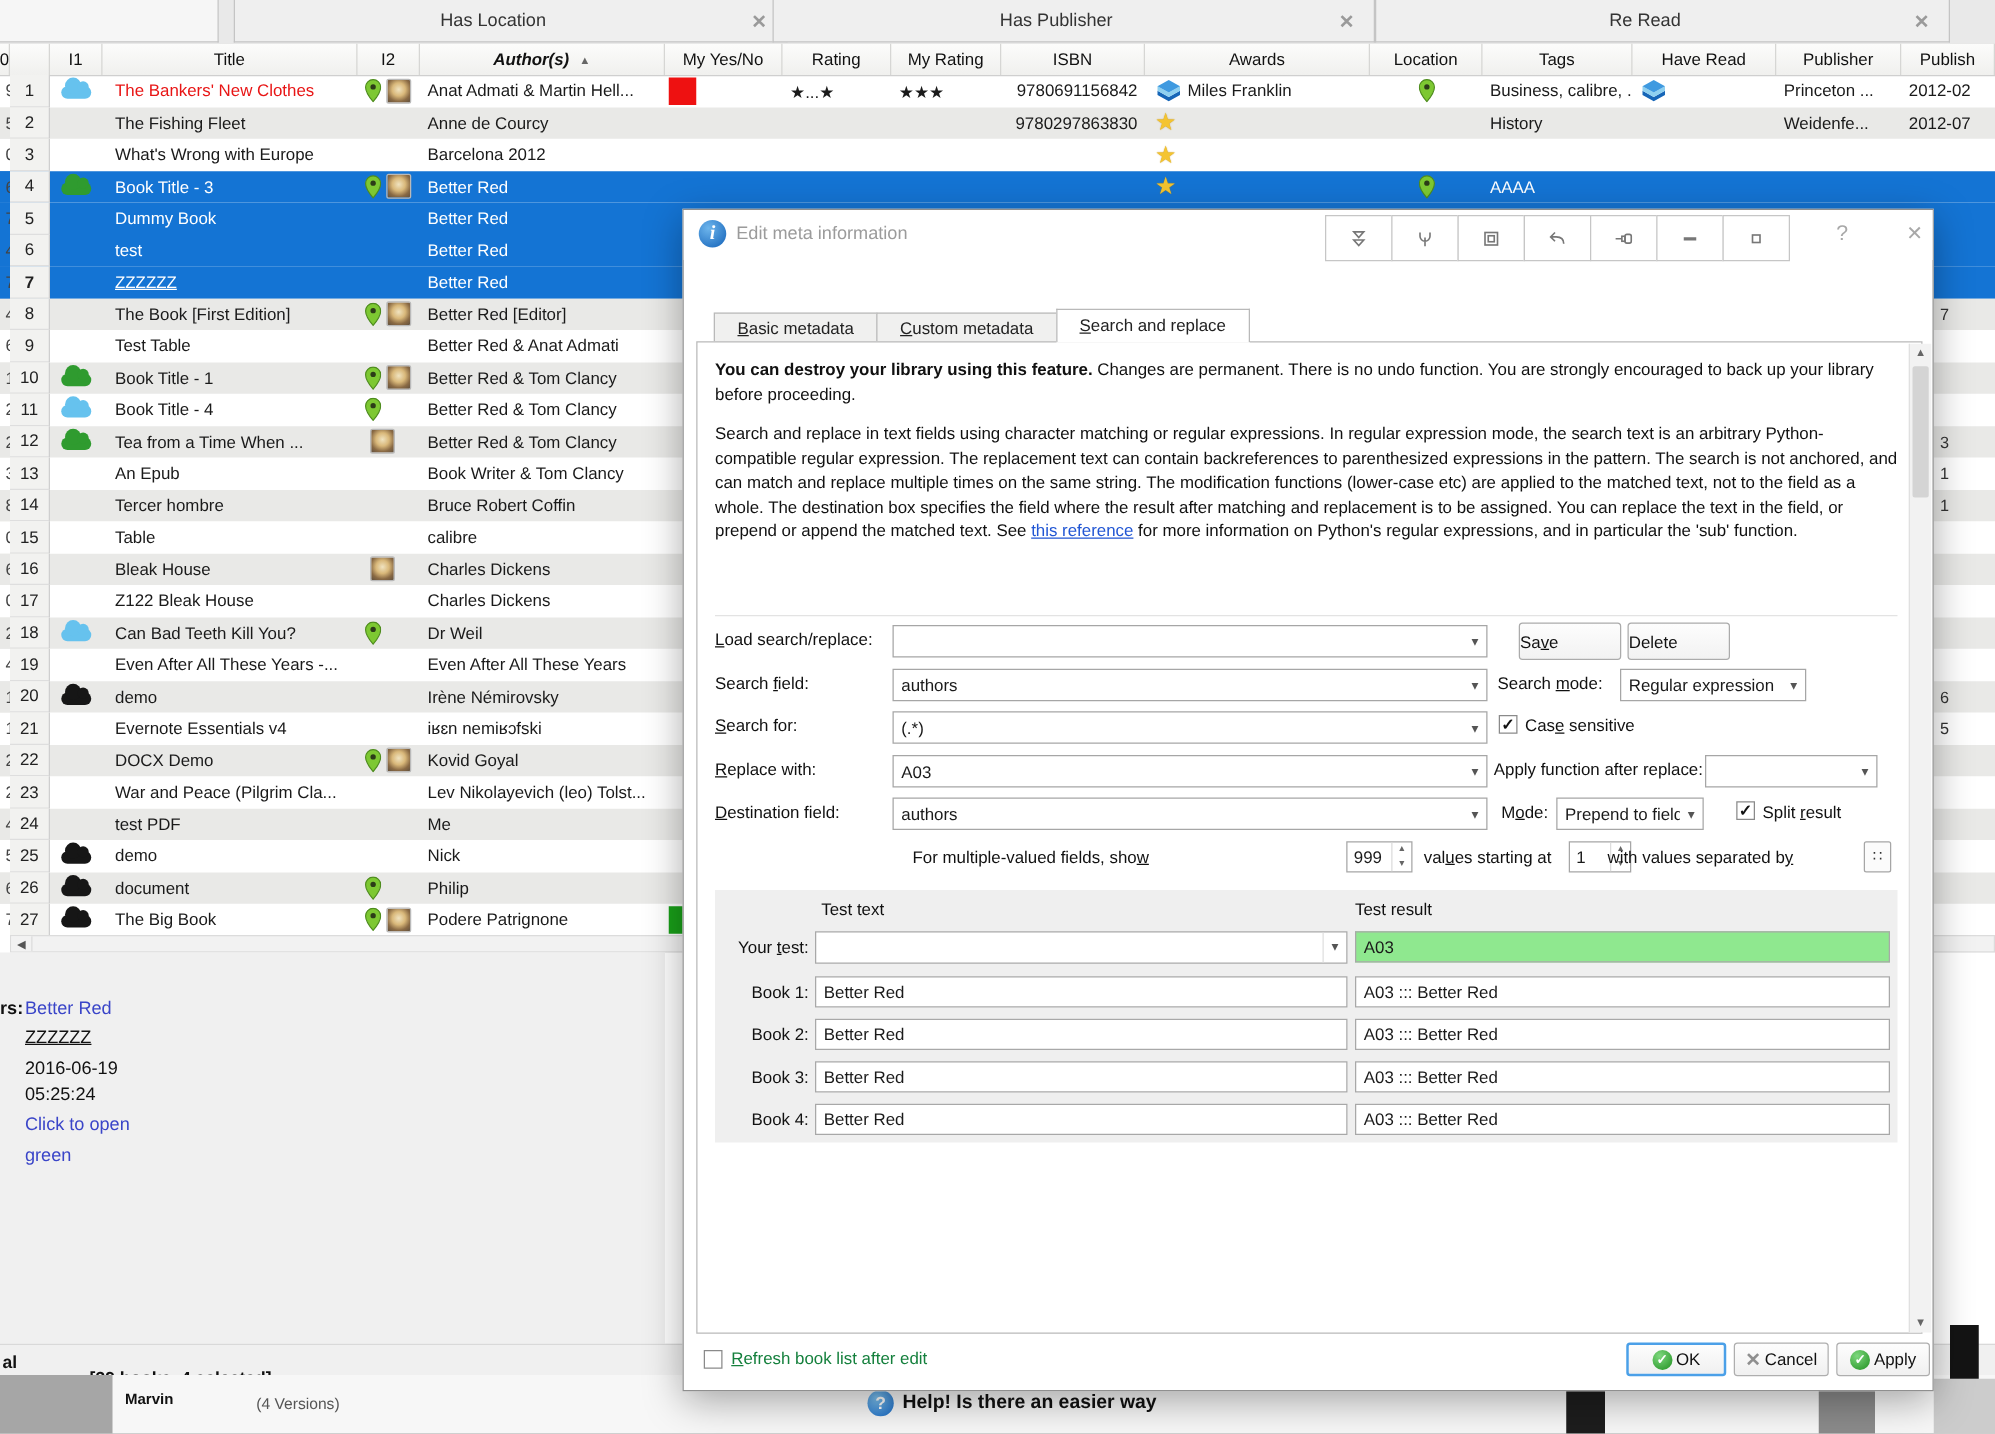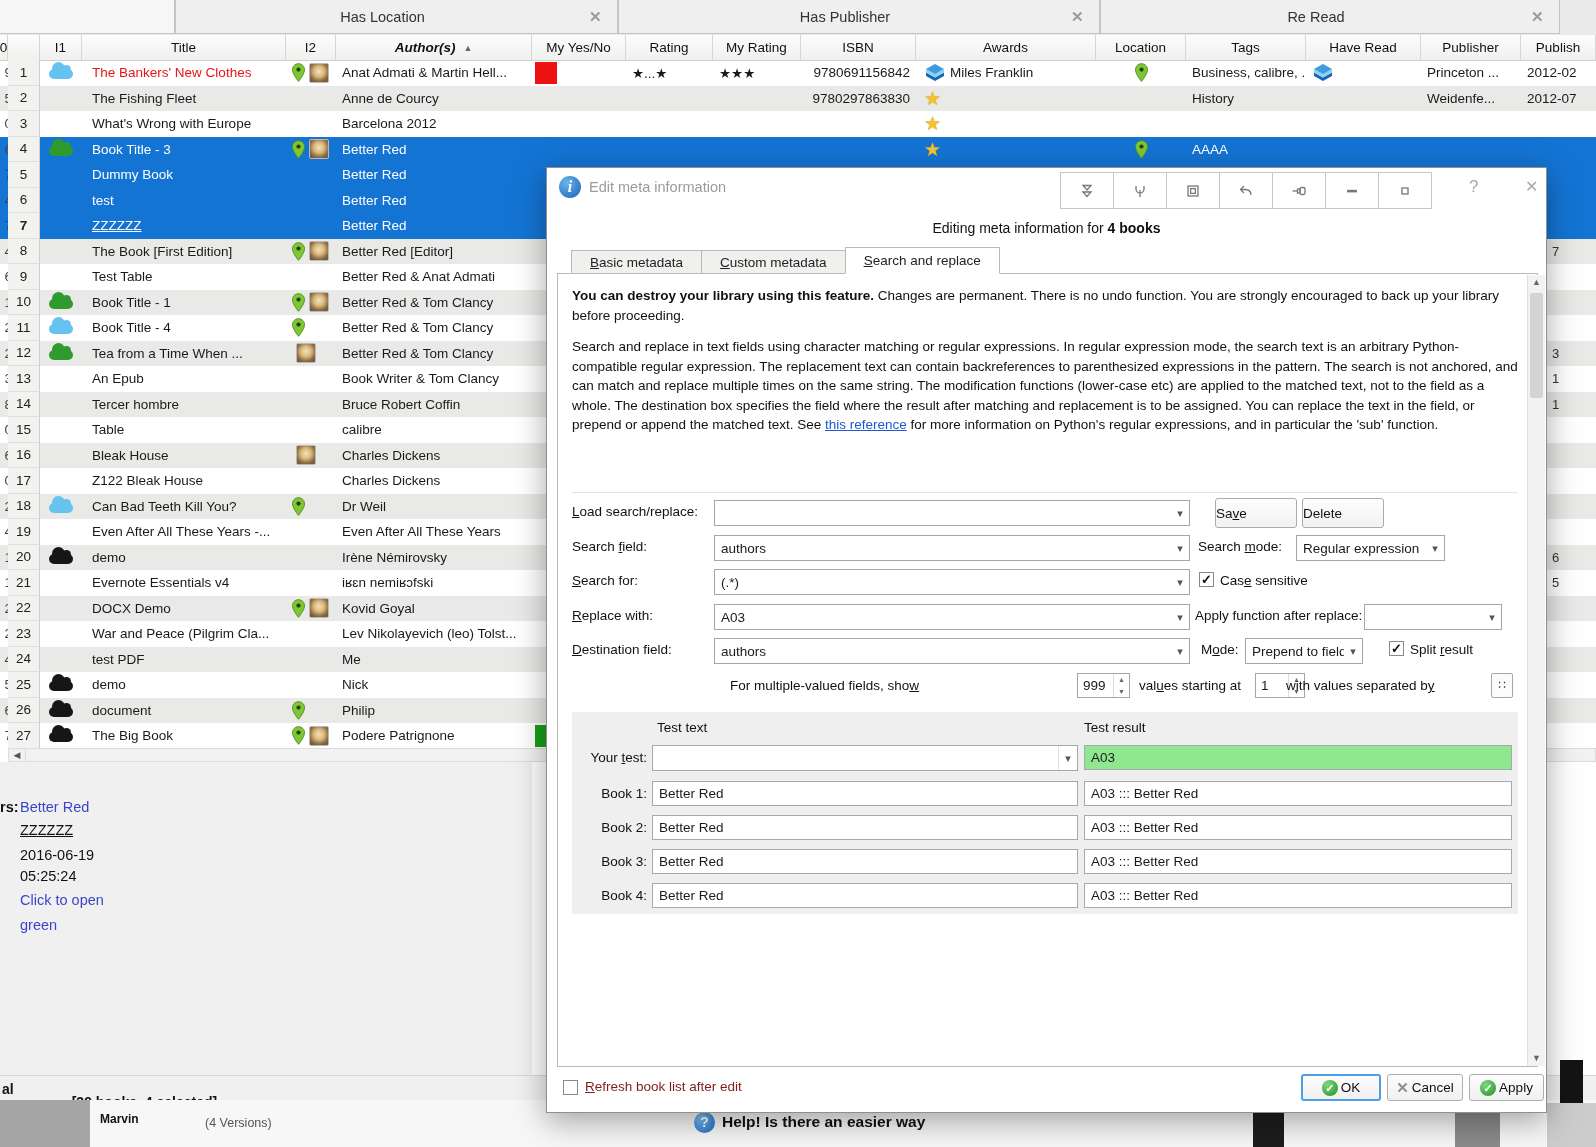--- a/index.html
+++ b/index.html
@@ -120,39 +120,39 @@
   .tp-h{position:absolute;top:8px;font-size:13.5px;color:#111;}
   .tp-label{position:absolute;font-size:13.5px;color:#111;text-align:right;width:75px;}
   .tfield{position:absolute;height:25px;background:#fff;border:1px solid #a8a8a8;box-sizing:border-box;
           font-size:13.5px;display:flex;align-items:center;padding-left:6px;white-space:nowrap;overflow:hidden;}
   .tfield.green{background:#8fe88f;}
   .tcombo{position:absolute;height:26px;background:#fff;border:1px solid #a8a8a8;box-sizing:border-box;display:flex;}
   .tcombo .sp{flex:1;}
   .tcombo::after{content:"▾";width:18px;text-align:center;color:#555;font-size:11px;line-height:24px;border-left:1px solid #e0e0e0;}
   
   .dfoot-cb{left:16px;top:912px;}
-  .dfoot-cblabel{position:absolute;left:38px;top:911px;font-size:13.5px;color:#7f1d1d;}
+  .dfoot-cblabel{position:absolute;left:38px;top:911px;font-size:13.5px;color:#15803d;}
   .dbtn{position:absolute;top:906px;height:27px;background:linear-gradient(#fdfdfd,#f0f0f0);border:1px solid #aeaeae;border-radius:3px;
         box-sizing:border-box;display:flex;align-items:center;justify-content:center;font-size:13.5px;color:#111;gap:3px;}
   .dbtn.focus{border:2px solid #4ba0e8;}
   .okic{width:16px;height:16px;border-radius:50%;background:radial-gradient(circle at 35% 30%,#7ed87e,#1f8f1f);color:#fff;
         font-size:11px;line-height:16px;text-align:center;font-weight:bold;}
   .xic{color:#8f8f8f;font-weight:bold;font-size:15px;}
   u{text-decoration:underline;}
 </style>
 </head>
 <body>
 
 <div id="screen">
 
   <div class="vtabbar">
     <div class="vtab vtab0">
         <span class="vlabel"></span>
       </div>
-    <div class="vtab" style="left:175px;width:443px;">
+    <div class="vtab" style="left:187px;width:443px;">
       <span class="vlabel">Has Location</span>
       <span class="vclose">✕</span>
     </div>
     <div class="vtab" style="left:618px;width:482px;">
       <span class="vlabel">Has Publisher</span>
       <span class="vclose">✕</span>
     </div>
     <div class="vtab" style="left:1100px;width:460px;">
       <span class="vlabel">Re Read</span>
       <span class="vclose">✕</span>
@@ -997,23 +997,20 @@
         <div class="tbb">
           <svg width="16" height="16" viewBox="0 0 16 16">
               <rect x="5" y="5" width="6" height="6"></rect>
             </svg>
         </div>
       </div>
       <span class="dlg-help">?</span>
       <span class="dlg-close">✕</span>
     </div>
 
-    <div class="dlg-heading">
-      <span>Editing meta information for </span><b>4 books</b>
-    </div>
 
     <div class="dtabs">
       <div class="dtab">
           <span><u>B</u>asic metadata</span>
         </div>
       <div class="dtab">
           <span><u>C</u>ustom metadata</span>
         </div>
       <div class="dtab active">
           <span><u>S</u>earch and replace</span>

